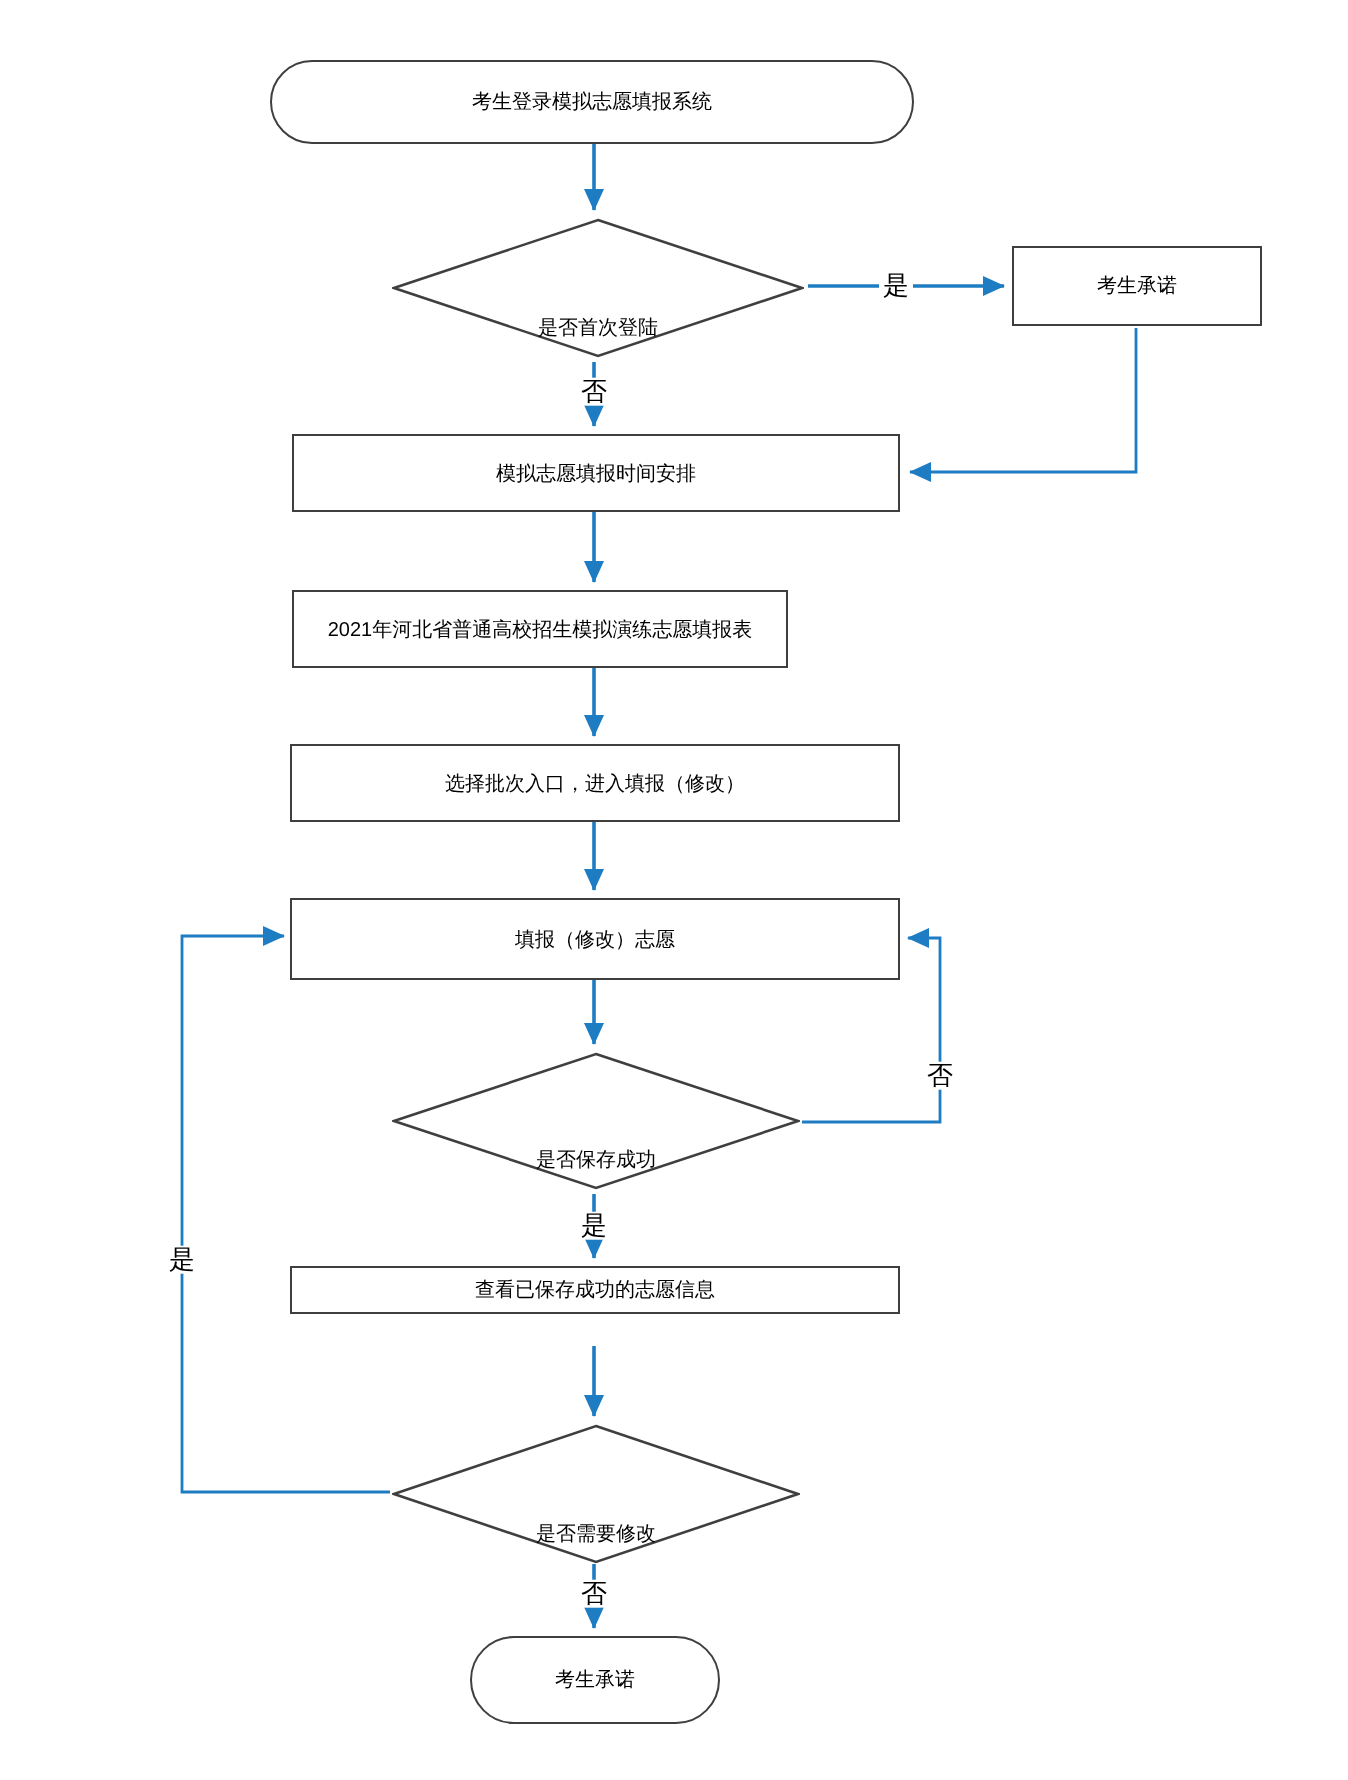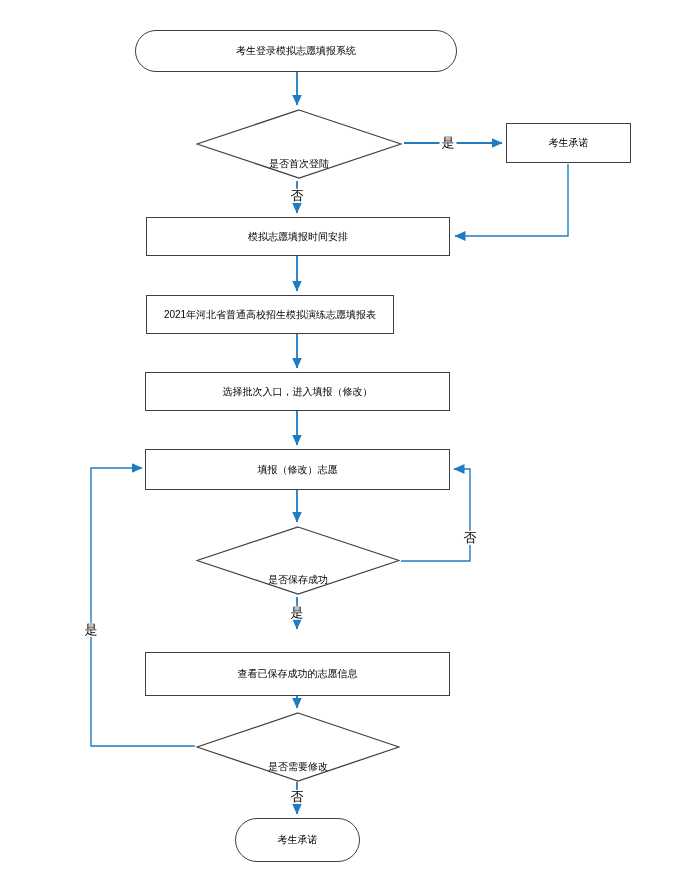--- a/index.html
+++ b/index.html
@@ -132,21 +132,21 @@
     <span>填报（修改）志愿</span>
   </div>
 
   <div class="node diamond" style="left:196px; top:526px; width:204px; height:69px;">
     <svg viewBox="0 0 204 69" preserveAspectRatio="none">
       <polygon points="102,1 203,34.5 102,68 1,34.5"></polygon>
     </svg>
     <span class="label">是否保存成功</span>
   </div>
 
-  <div class="node rect" style="left:145px; top:633px; width:305px; height:44px;margin-top:19px;">
+  <div class="node rect" style="left:145px; top:633px; width:305px; height:24px;">
     <span>查看已保存成功的志愿信息</span>
   </div>
 
   <div class="node diamond" style="left:196px; top:712px; width:204px; height:70px;">
     <svg viewBox="0 0 204 70" preserveAspectRatio="none">
       <polygon points="102,1 203,35 102,69 1,35"></polygon>
     </svg>
     <span class="label">是否需要修改</span>
   </div>
 

